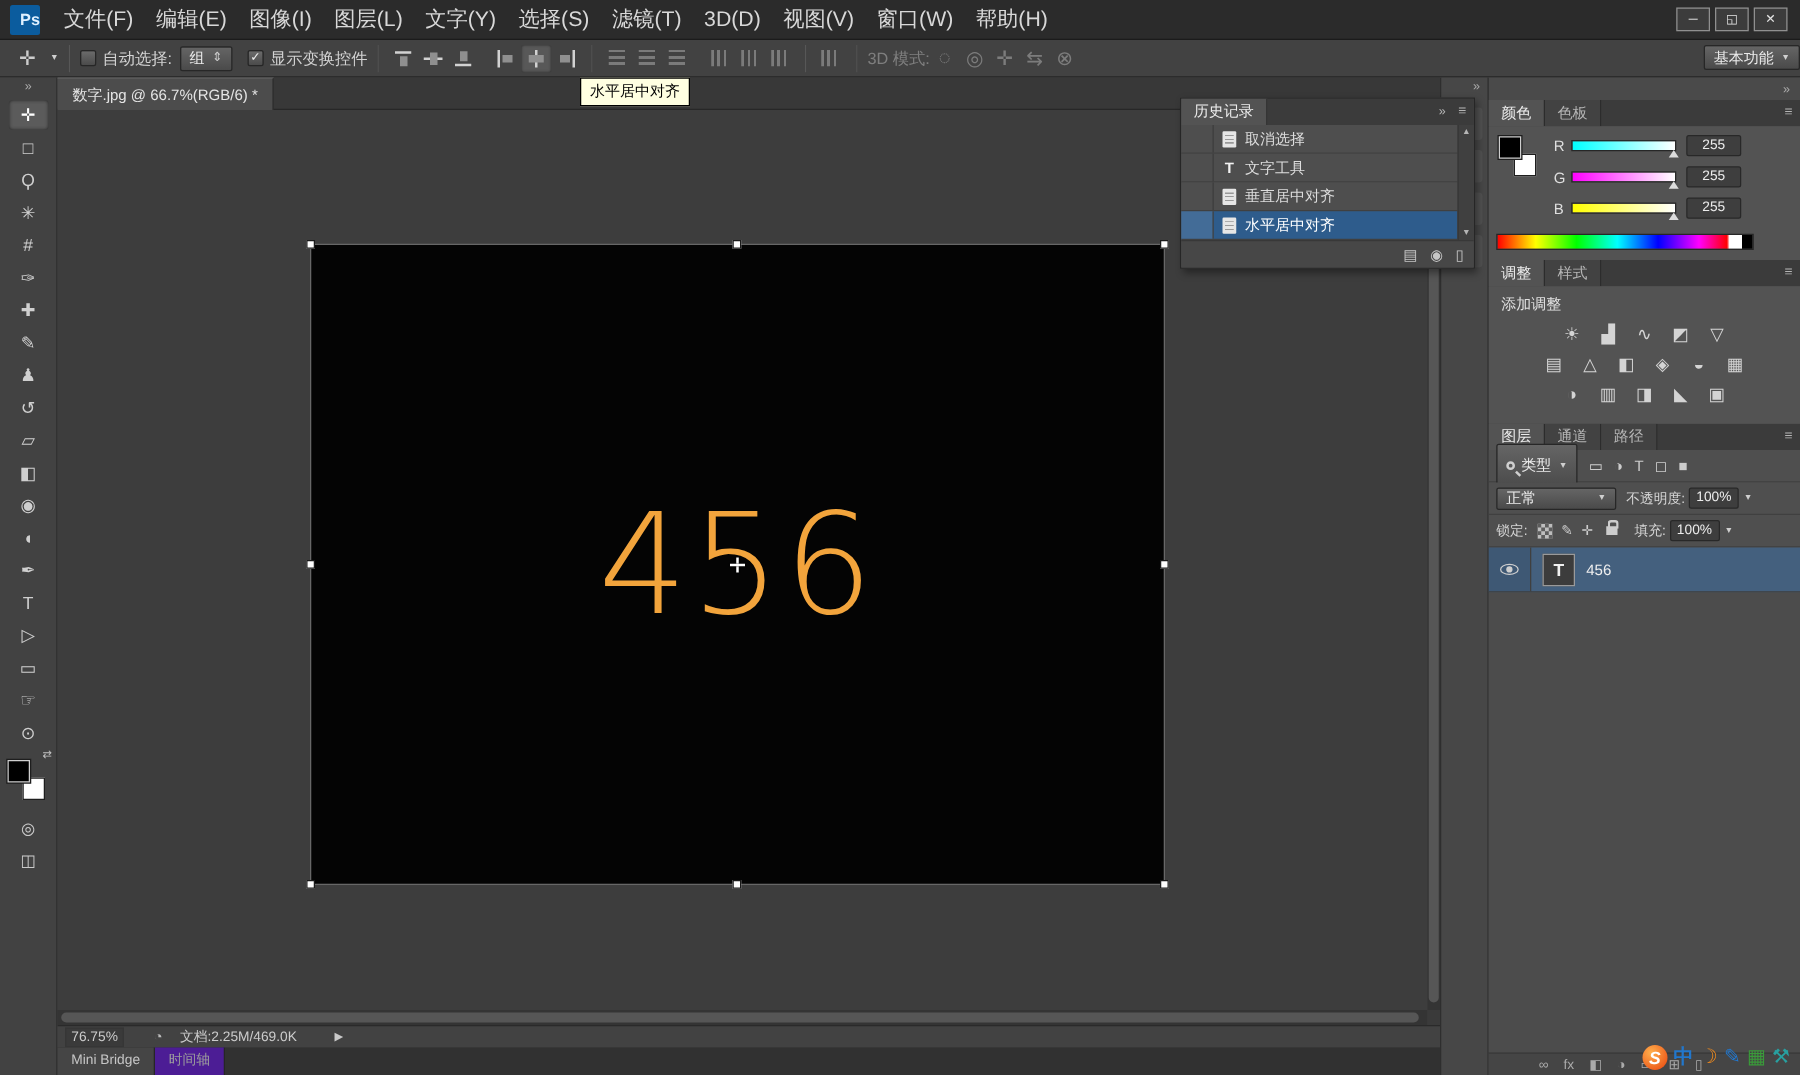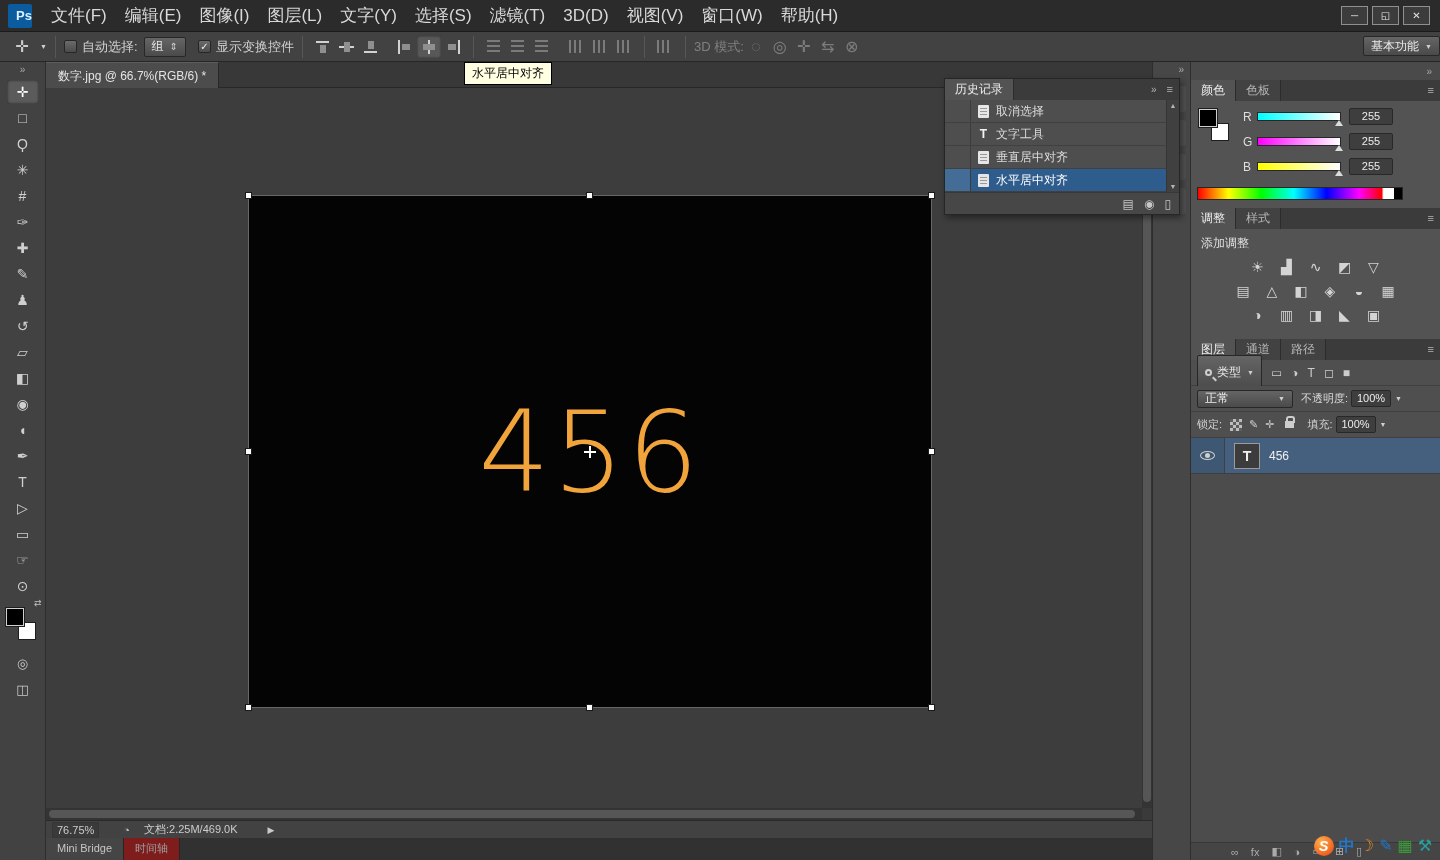--- a/index.html
+++ b/index.html
@@ -68,21 +68,21 @@
 #vthumb{position:absolute;left:1px;top:2px;width:8px;height:712px;background:#565656;border-radius:4px}
 #hscroll{position:absolute;left:46px;top:808px;width:1096px;height:12px;background:#343434}
 #hthumb{position:absolute;left:3px;top:2px;width:1086px;height:8px;background:#565656;border-radius:4px}
 #corner{position:absolute;left:1142px;top:808px;width:10px;height:12px;background:#3a3a3a}
 #statusbar{position:absolute;left:46px;top:820px;width:1106px;height:18px;background:#424242;border-top:1px solid #2a2a2a;display:flex;align-items:center;font-size:11px;color:#cccccc}
 #statusbar .s-zoom{margin-left:6px;padding:1px 4px;border:1px solid #363636;background:#3a3a3a}
 #statusbar .s-ico{margin:0 14px 0 24px;font-size:11px;color:#bdbdbd}
 #statusbar .s-tri{margin-left:30px;font-size:9px;color:#c9c9c9}
 #bottomtabs{position:absolute;left:46px;top:838px;width:1106px;height:22px;background:#313131;display:flex}
 .btab{height:22px;line-height:21px;padding:0 11px;font-size:11px;color:#c6c6c6;background:#454545;border-right:1px solid #262626}
-.btab.off{background:#7f1d1d;color:#9d9d9d}
+.btab.off{background:#4c1d95;color:#9d9d9d}
 
 
 #history{position:absolute;left:944px;top:78px;width:236px;background:#4a4a4a;border:1px solid #262626;z-index:30;box-shadow:2px 3px 6px rgba(0,0,0,.4)}
 .ptabs{height:21px;background:#3b3b3b;display:flex;align-items:stretch}
 .ptab{line-height:21px;padding:0 10px;font-size:12px;color:#b5b5b5;background:#424242;border-right:1px solid #2c2c2c}
 .ptab.act{background:#535353;color:#ececec}
 .pmenu{margin-left:auto;color:#b5b5b5;font-size:11px;line-height:21px;padding:0 6px}
 .pchev{color:#b5b5b5;font-size:10px;line-height:21px;padding:0 4px}
 #hbody{display:flex}
 #hrows{flex:1}

